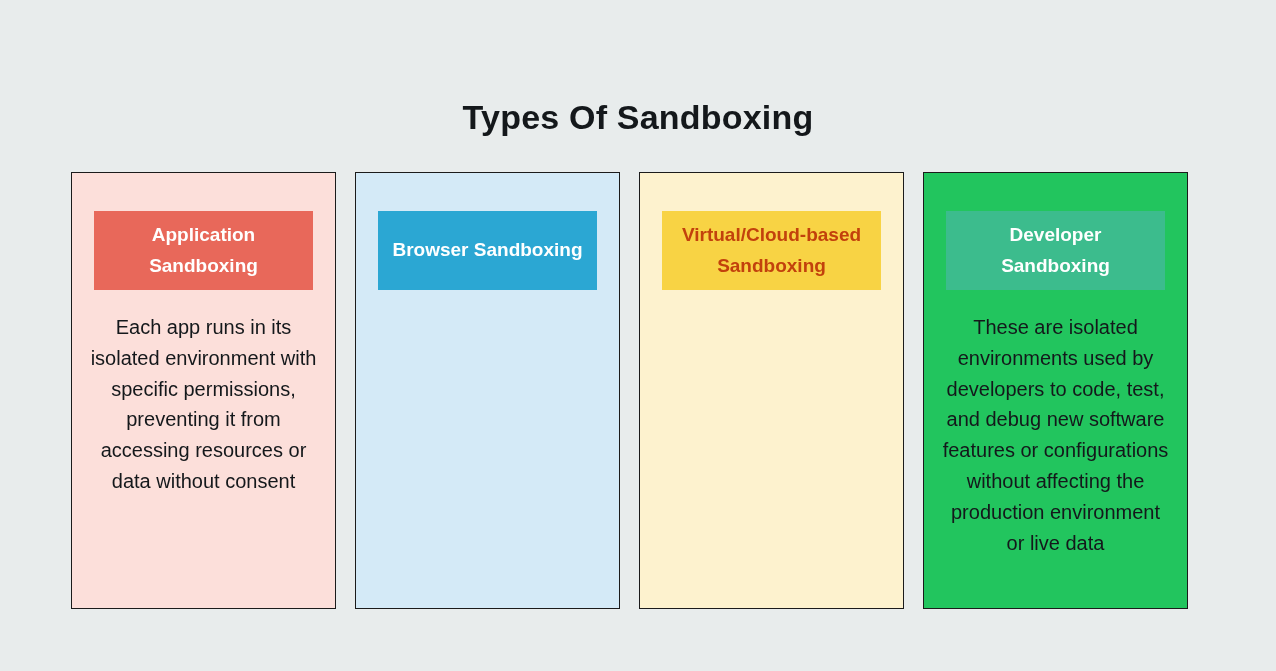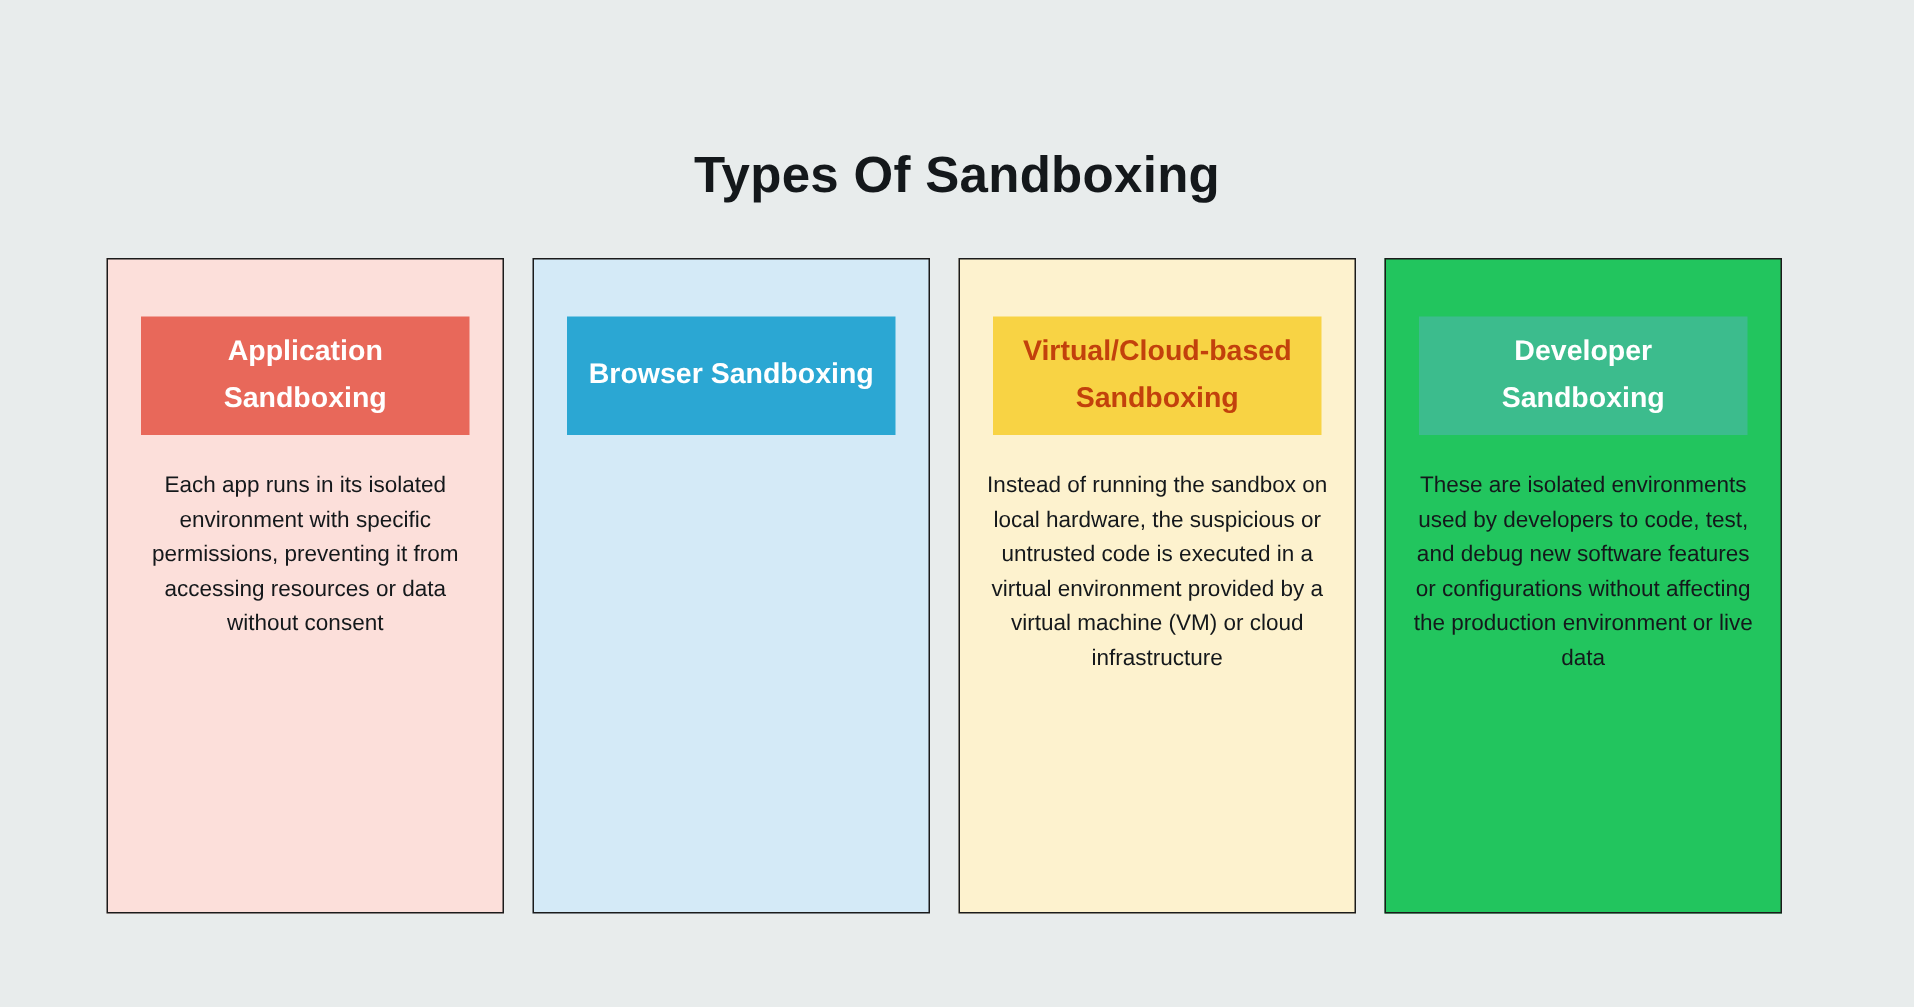--- a/index.html
+++ b/index.html
@@ -61,21 +61,21 @@
     text-align: center;
     font-size: 19px;
     font-weight: bold;
     line-height: 1.58;
     padding: 4px 8px;
   }
   .card-body {
     margin-top: 22px;
     width: 232px;
     text-align: center;
-    font-size: 15px;
+    font-size: 20px;
     line-height: 1.54;
     color: #14181b;
     white-space: pre-line;
   }
 </style>
 </head>
 <body style="background: rgb(232, 236, 236);">
 
 <div class="page">
 
@@ -87,21 +87,20 @@
       <div class="card-header" style="background: rgb(232, 104, 90); color: rgb(255, 255, 255);">Application Sandboxing</div>
       <div class="card-body">Each app runs in its isolated environment with specific permissions, preventing it from accessing resources or data without consent</div>
     </div>
 
     <div class="card" style="background: rgb(212, 234, 247); border-color: rgb(27, 27, 27);">
       <div class="card-header" style="background: rgb(43, 167, 211); color: rgb(255, 255, 255);">Browser Sandboxing</div>
     </div>
 
     <div class="card" style="background: rgb(253, 242, 206); border-color: rgb(27, 27, 27);">
       <div class="card-header" style="background: rgb(248, 211, 68); color: #c2410c;">Virtual/Cloud-based Sandboxing</div>
-      <div class="card-body">Instead of running the sandbox on local hardware, the suspicious or untrusted code is executed in a virtual environment provided by a virtual machine (VM) or cloud infrastructure</div>
     </div>
 
     <div class="card" style="background: #22c55e; border-color: rgb(27, 27, 27);">
       <div class="card-header" style="background: rgb(60, 188, 141); color: rgb(255, 255, 255);">Developer Sandboxing</div>
       <div class="card-body">These are isolated environments used by developers to code, test, and debug new software features or configurations without affecting the production environment or live data</div>
     </div>
 
   </div>
 </div>
 

